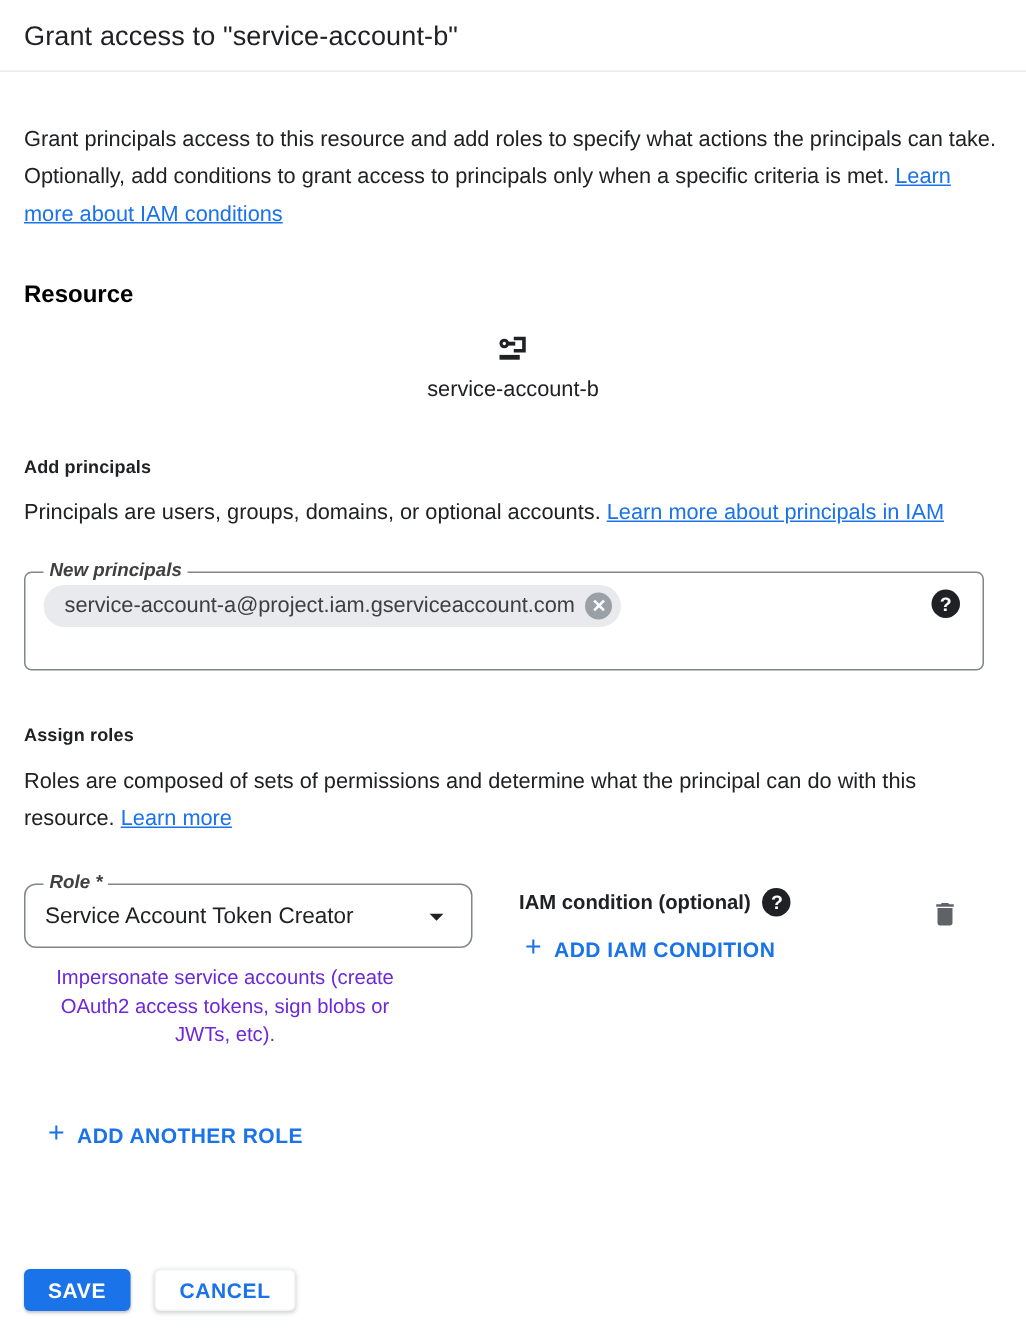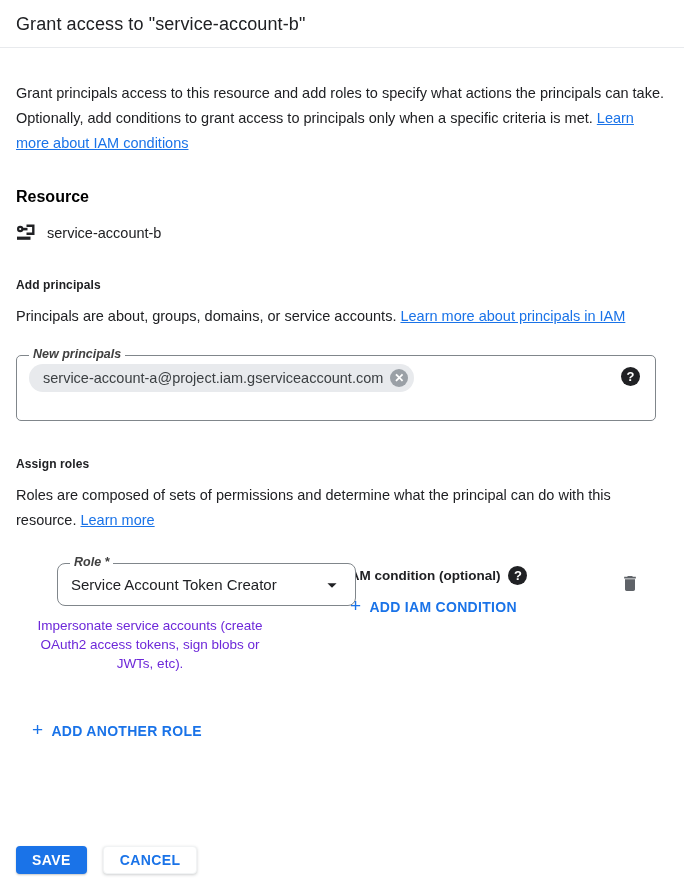--- a/index.html
+++ b/index.html
@@ -18,21 +18,21 @@
   .dlg-title { font-size: 18px; font-weight: 500; color: #202124; letter-spacing: 0.1px; }
 
   .dlg-body { padding: 0 16px; }
 
   
   .intro { margin-top: 33px; font-size: 14.5px; line-height: 25px; color: #202124; max-width: 652px; }
   a.gcp-link { color: #1a73e8; text-decoration: underline; cursor: pointer; }
 
   
   .section-sub-heading { margin-top: 32px; font-size: 16px; font-weight: 700; color: #000000; }
-  .resource-row { margin-top: 17px; display: flex; align-items: center; gap: 10px; }
+  .resource-row { margin-top: 17px; display: flex; align-items: center; gap: 10px; flex-direction: column; }
   .resource-name { font-size: 14.5px; color: #202124; }
   .sa-icon svg { display: block; }
 
   
   .section-heading { margin-top: 36px; font-size: 12px; font-weight: 700; color: #202124; letter-spacing: 0.1px; }
   .section-desc { margin-top: 12px; font-size: 14.5px; line-height: 25px; color: #202124; max-width: 652px; }
 
   
   .outlined-field {
     position: relative;
@@ -84,21 +84,20 @@
 
   
   .role-row { margin-top: 30px; display: flex; align-items: flex-start; }
   .role-col { width: 300px; flex: 0 0 auto; }
   .role-select {
     width: 299px; height: 43px;
     border-radius: 8px;
     display: flex; align-items: center;
     padding: 0 12px 0 13px;
     cursor: pointer;
-    margin-left: 41px;
   }
   .role-value { font-size: 15px; color: #202124; flex: 1; }
   .dropdown-arrow svg { display: block; }
   .role-helper {
     margin-top: 10px; margin-left: 14px;
     font-size: 13.5px; line-height: 19px; color: #6d28d9;
     max-width: 240px;
     text-align: center;
   }
   .condition-col { margin-left: 30px; flex: 1; padding-top: 3px; }
@@ -161,21 +160,21 @@
           <rect x="6.5" y="4.8" width="5" height="2.6" fill="#202124"></rect>
           <path d="M10.5 1.5 h8 v10.5 h-8 v-2.4 h5.6 v-5.7 h-5.6 z" fill="#202124"></path>
           <rect x="1" y="13.6" width="13.5" height="3.2" fill="#202124"></rect>
         </svg>
       </span>
       <span class="resource-name">service-account-b</span>
     </div>
 
     <div class="section-heading">Add principals</div>
 
-    <p class="section-desc"><span>Principals are about, groups, domains, or service accounts. </span><a class="gcp-link">Learn more about principals in IAM</a></p>
+    <p class="section-desc"><span>Principals are users, groups, domains, or optional accounts. </span><a class="gcp-link">Learn more about principals in IAM</a></p>
 
     <div class="outlined-field principals-field">
       <span class="field-label">New principals</span>
       <span class="chip">
         <span>service-account-a@project.iam.gserviceaccount.com</span>
         <span class="chip-remove">✕</span>
       </span>
       <span class="help-badge principals-help">?</span>
     </div>
 

